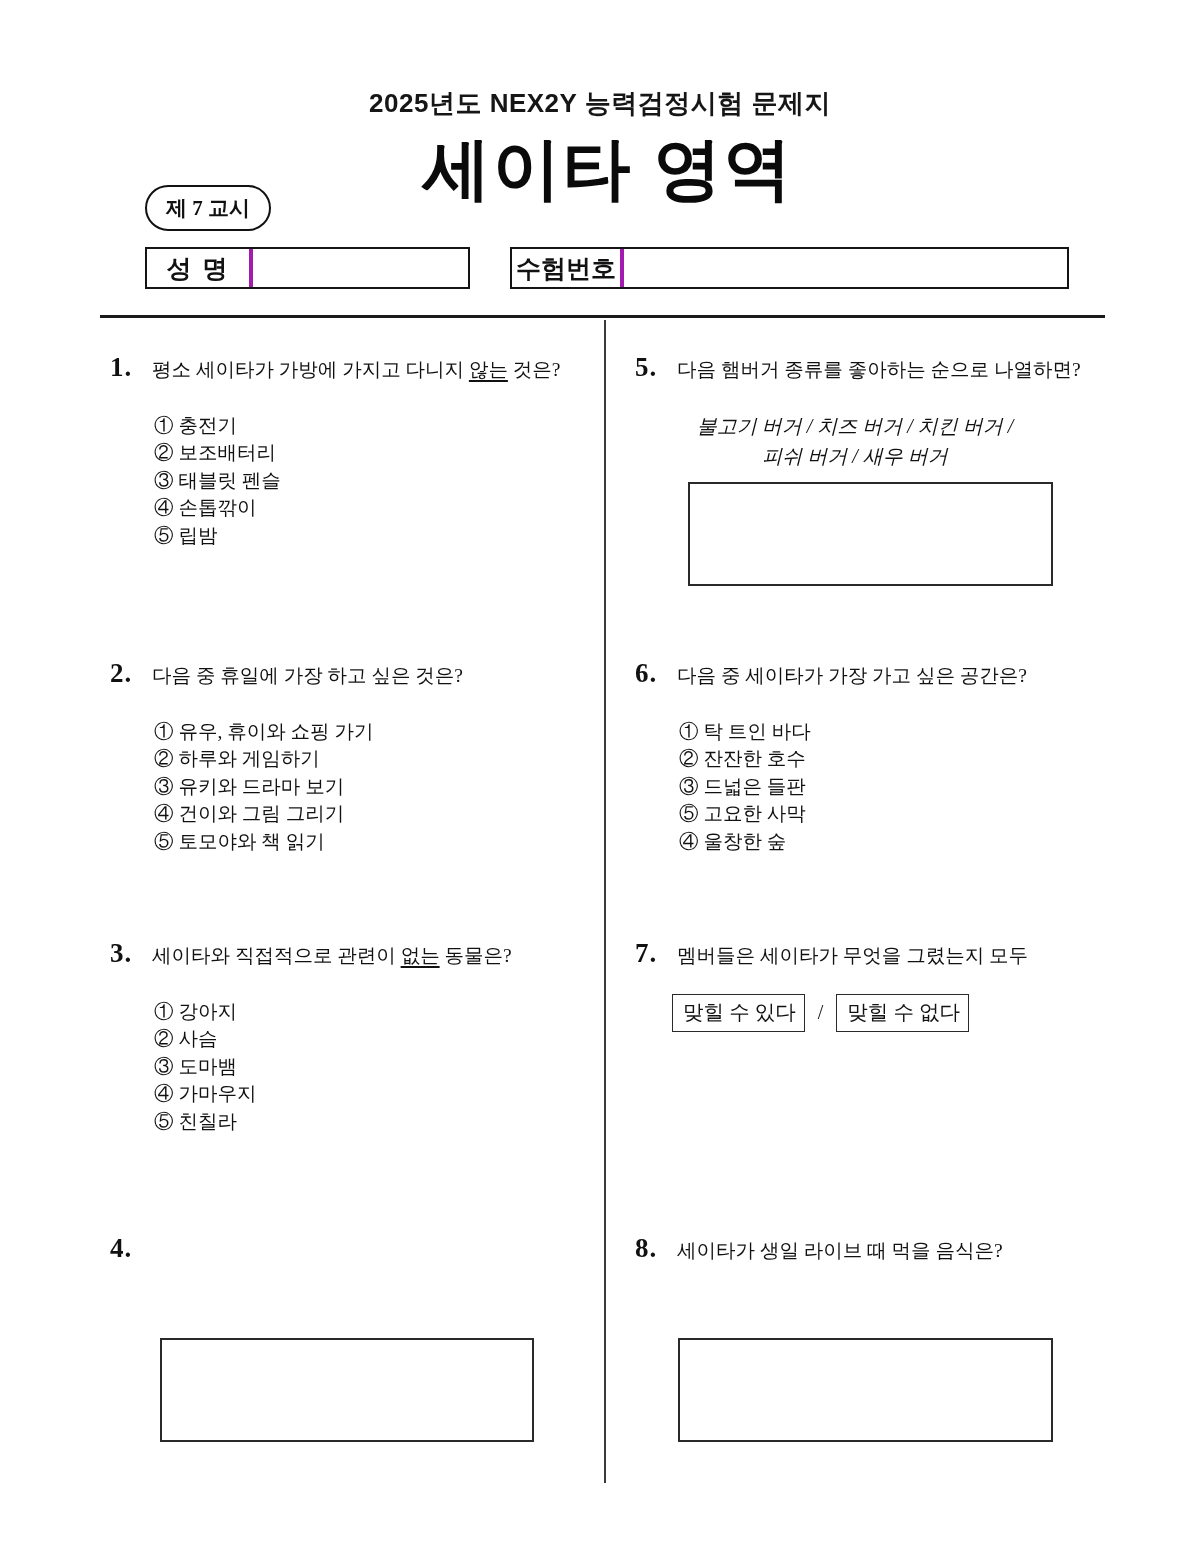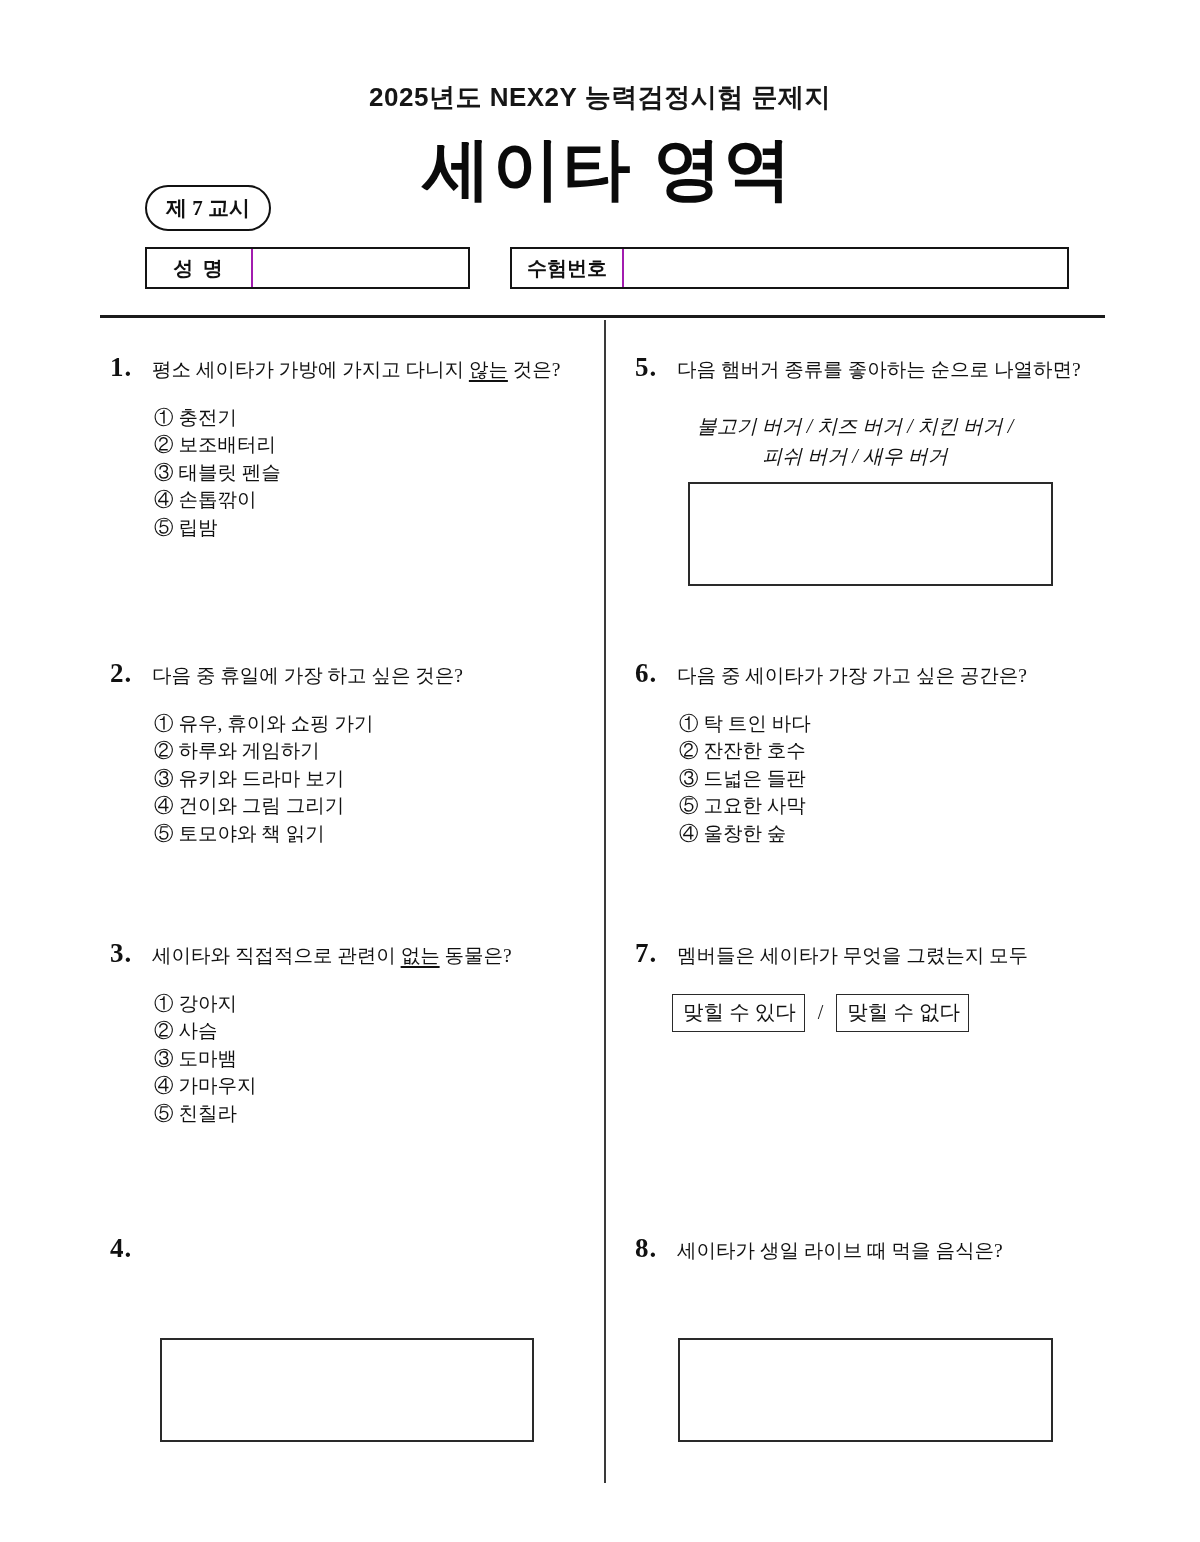--- a/index.html
+++ b/index.html
@@ -10,21 +10,21 @@
     width: 1200px;
     height: 1542px;
     margin: 0 auto;
     background: #fff;
     overflow: hidden;
   }
 
   
   .subtitle {
     position: absolute;
-    top: 80px; left: 0; width: 100%;
+    top: 86px; left: 0; width: 100%;
     text-align: center;
     font-family: "Liberation Sans", "DejaVu Sans", sans-serif;
     font-weight: 700;
     font-size: 26px;
     letter-spacing: 0.5px;
     color: #161616;
   }
   .period-badge {
     position: absolute;
     top: 150px; left: 145px;
@@ -54,24 +54,24 @@
     top: 247px;
     height: 42px;
     border: 2px solid #141414;
     display: flex;
     background: #fff;
   }
   .info-box.name  { left: 145px; width: 325px; }
   .info-box.exam  { left: 510px; width: 559px; gap: 44px; }
   .info-label {
     display: flex; align-items: center; justify-content: center;
-    border-right: 2px solid #a21caf;
+    border-right: 4px solid #a21caf;
     font-family: "Liberation Sans", "DejaVu Sans", sans-serif;
     font-weight: 700;
-    font-size: 20px;
+    font-size: 25px;
     letter-spacing: 2px;
   }
   .info-box.name .info-label { width: 106px; }
   .info-box.exam .info-label { width: 112px; letter-spacing: 0; }
   .info-value { flex: 1; }
 
   
   .h-rule {
     position: absolute;
     left: 100px; top: 315px;
@@ -102,21 +102,21 @@
     white-space: nowrap;
   }
   .q-text .line { display: block; white-space: nowrap; }
   .u {
     text-decoration: underline;
     text-underline-offset: 4px;
     text-decoration-thickness: 1.5px;
   }
   .options {
     list-style: none;
-    margin: 18px 0 0 44px;
+    margin: 26px 0 0 44px;
     font-size: 19.5px;
   }
   .options li { line-height: 27.5px; white-space: nowrap; }
 
   .stimulus {
     margin-top: 25px;
     width: 440px;
     text-align: center;
     font-style: italic;
     font-size: 20px;

